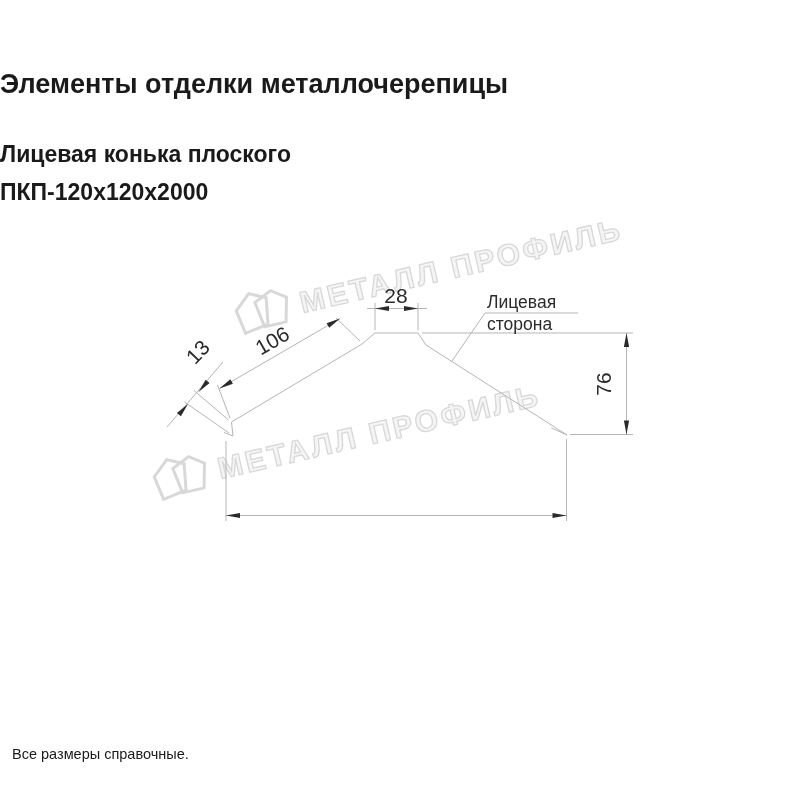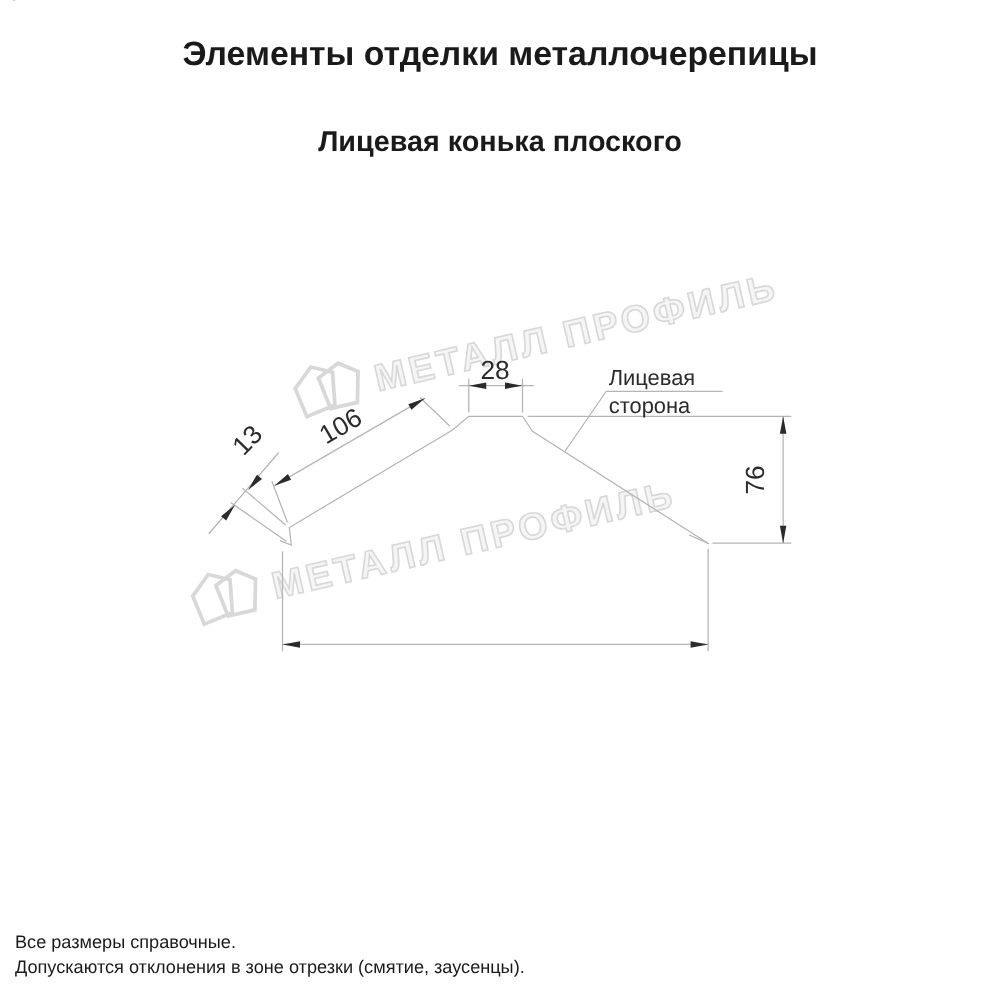--- a/index.html
+++ b/index.html
@@ -1,21 +1,21 @@
 <!DOCTYPE html>
 <html><head>
 <meta charset="utf-8">
 <style>
   html,body { margin:0; padding:0; background:#fff; }
   .page {
     position:relative; width:800px; height:800px; background:#fff;
     overflow:hidden; font-family:"Liberation Sans", sans-serif;
   }
   
-  .title-block { position:absolute; left:0; right:0; text-align:center; z-index:3; color:var(--title-text-color,#1a1a1a); }
+  .title-block { position:absolute; left:0; right:0; z-index:3; color:var(--title-text-color,#1a1a1a);margin-top:41px; }
   .main-title    { top:28px;  font-size:27px; font-weight:bold; }
   .sub-title     { top:100px; font-size:23px; font-weight:bold; }
   .product-code  { top:138px; font-size:23px; font-weight:bold; }
   
   .footer-note { position:absolute; left:12px; z-index:3; font-size:14.5px; color:var(--title-text-color,#1a1a1a); }
   .footer-line1 { top:746px; }
   .footer-line2 { top:766px; }
   
   .watermark {
     position:absolute; z-index:1; display:flex; align-items:center; gap:8px;
@@ -104,17 +104,17 @@
     <text class="dim-text" transform="translate(203,357) rotate(-46)" text-anchor="middle">13</text>
     <text class="dim-text" transform="translate(611,384) rotate(-90)" text-anchor="middle">76</text>
     <text class="dim-text" transform="translate(396,509) text-anchor" text-anchor="middle">248</text>
 
     <text class="label-text" x="487" y="308">Лицевая</text>
     <text class="label-text" x="487" y="330">сторона</text>
   </svg>
 
   <div class="title-block main-title">Элементы отделки металлочерепицы</div>
   <div class="title-block sub-title">Лицевая конька плоского</div>
+  <div class="title-block product-code">ПКП-120х120х2000</div>
 
   <div class="footer-note footer-line1">Все размеры справочные.</div>
-  <div class="footer-note footer-line2">Допускаются отклонения в зоне отрезки (смятие, заусенцы).</div>
 
 </div>
 
 </body></html>

